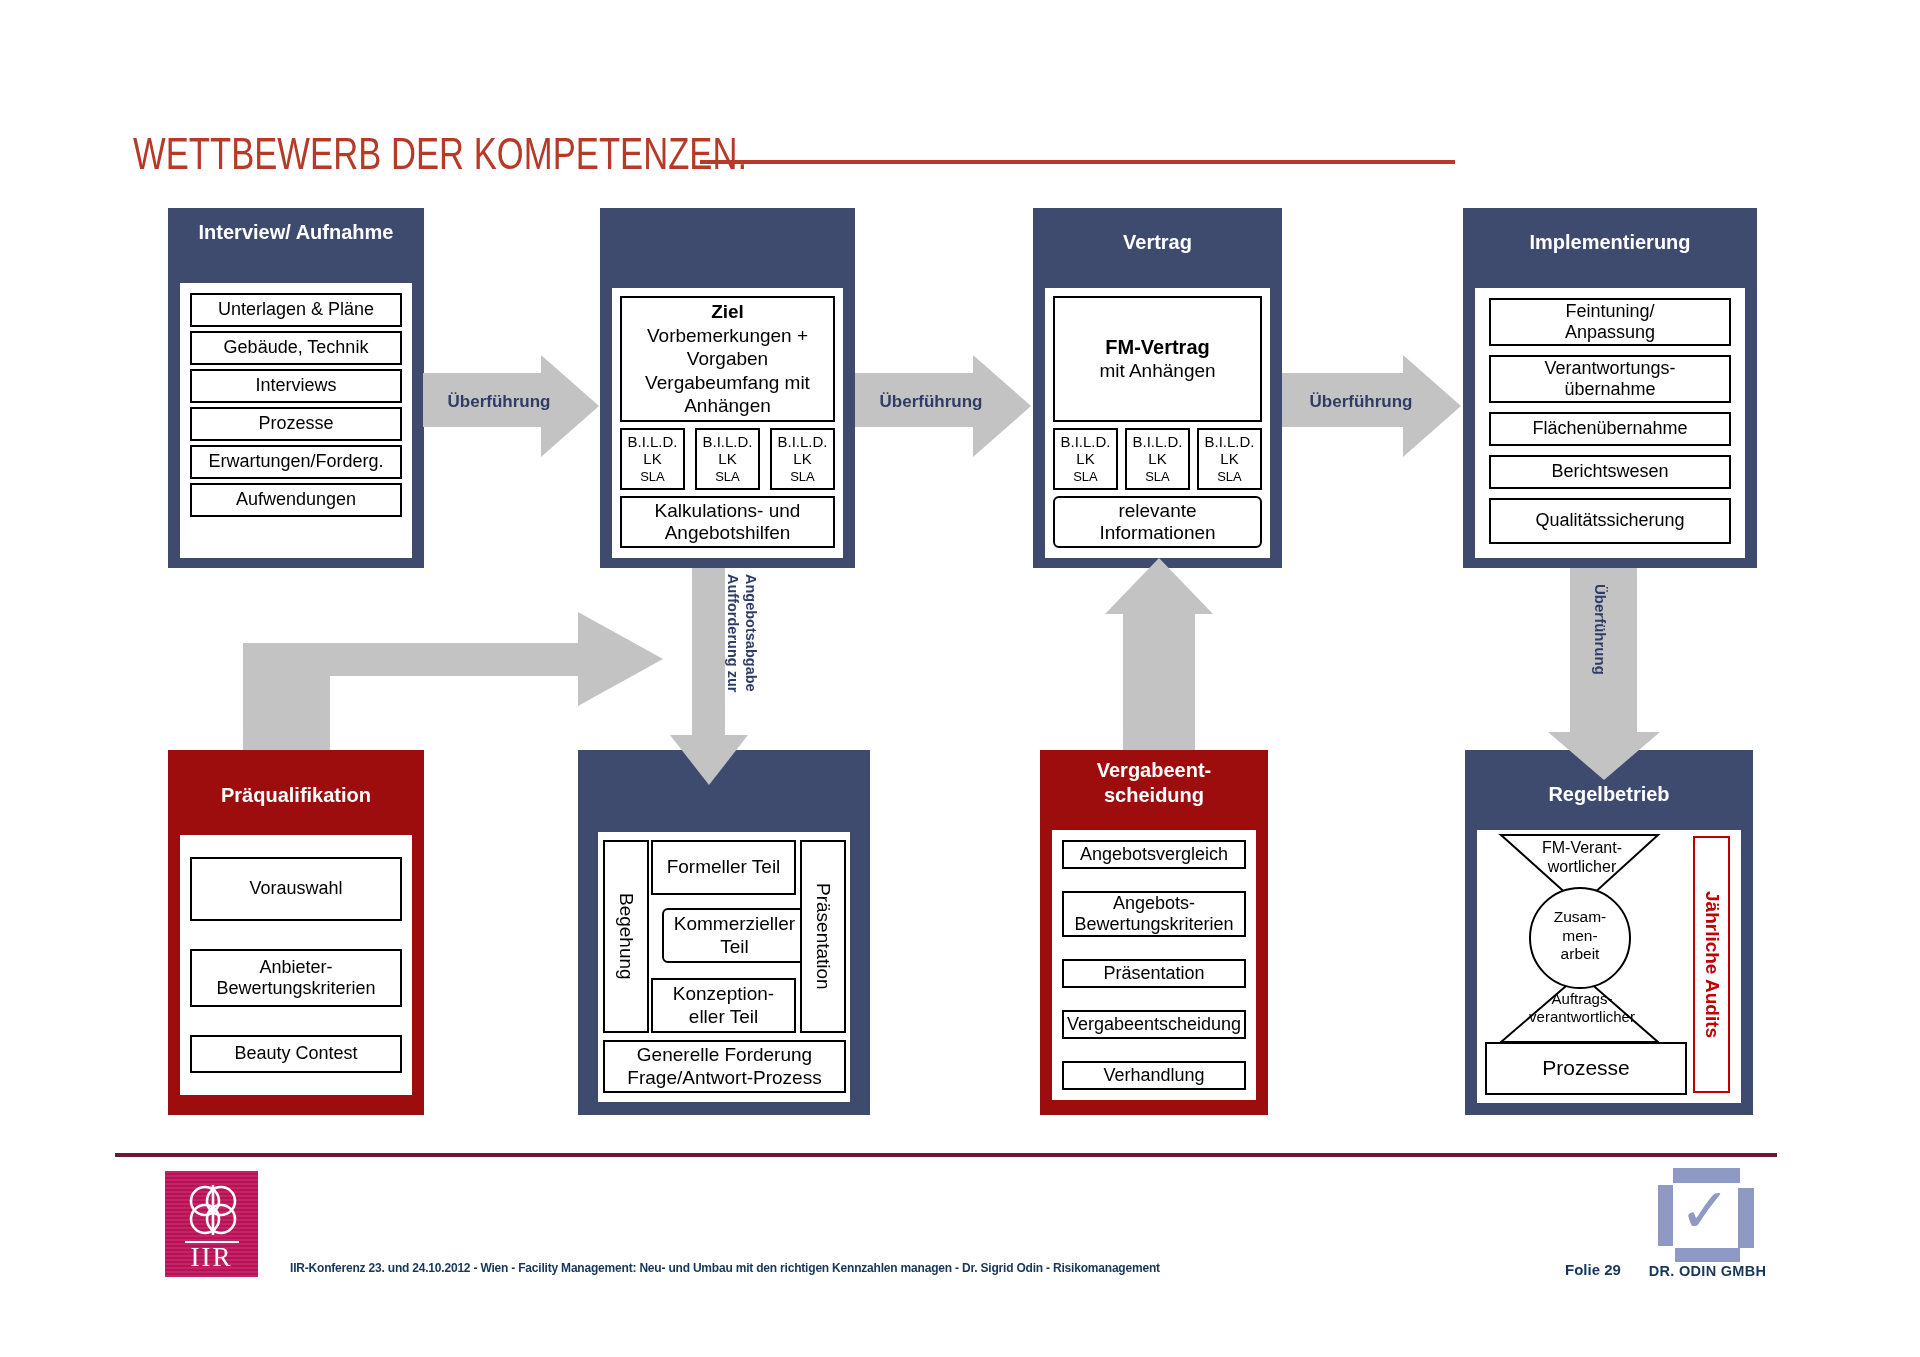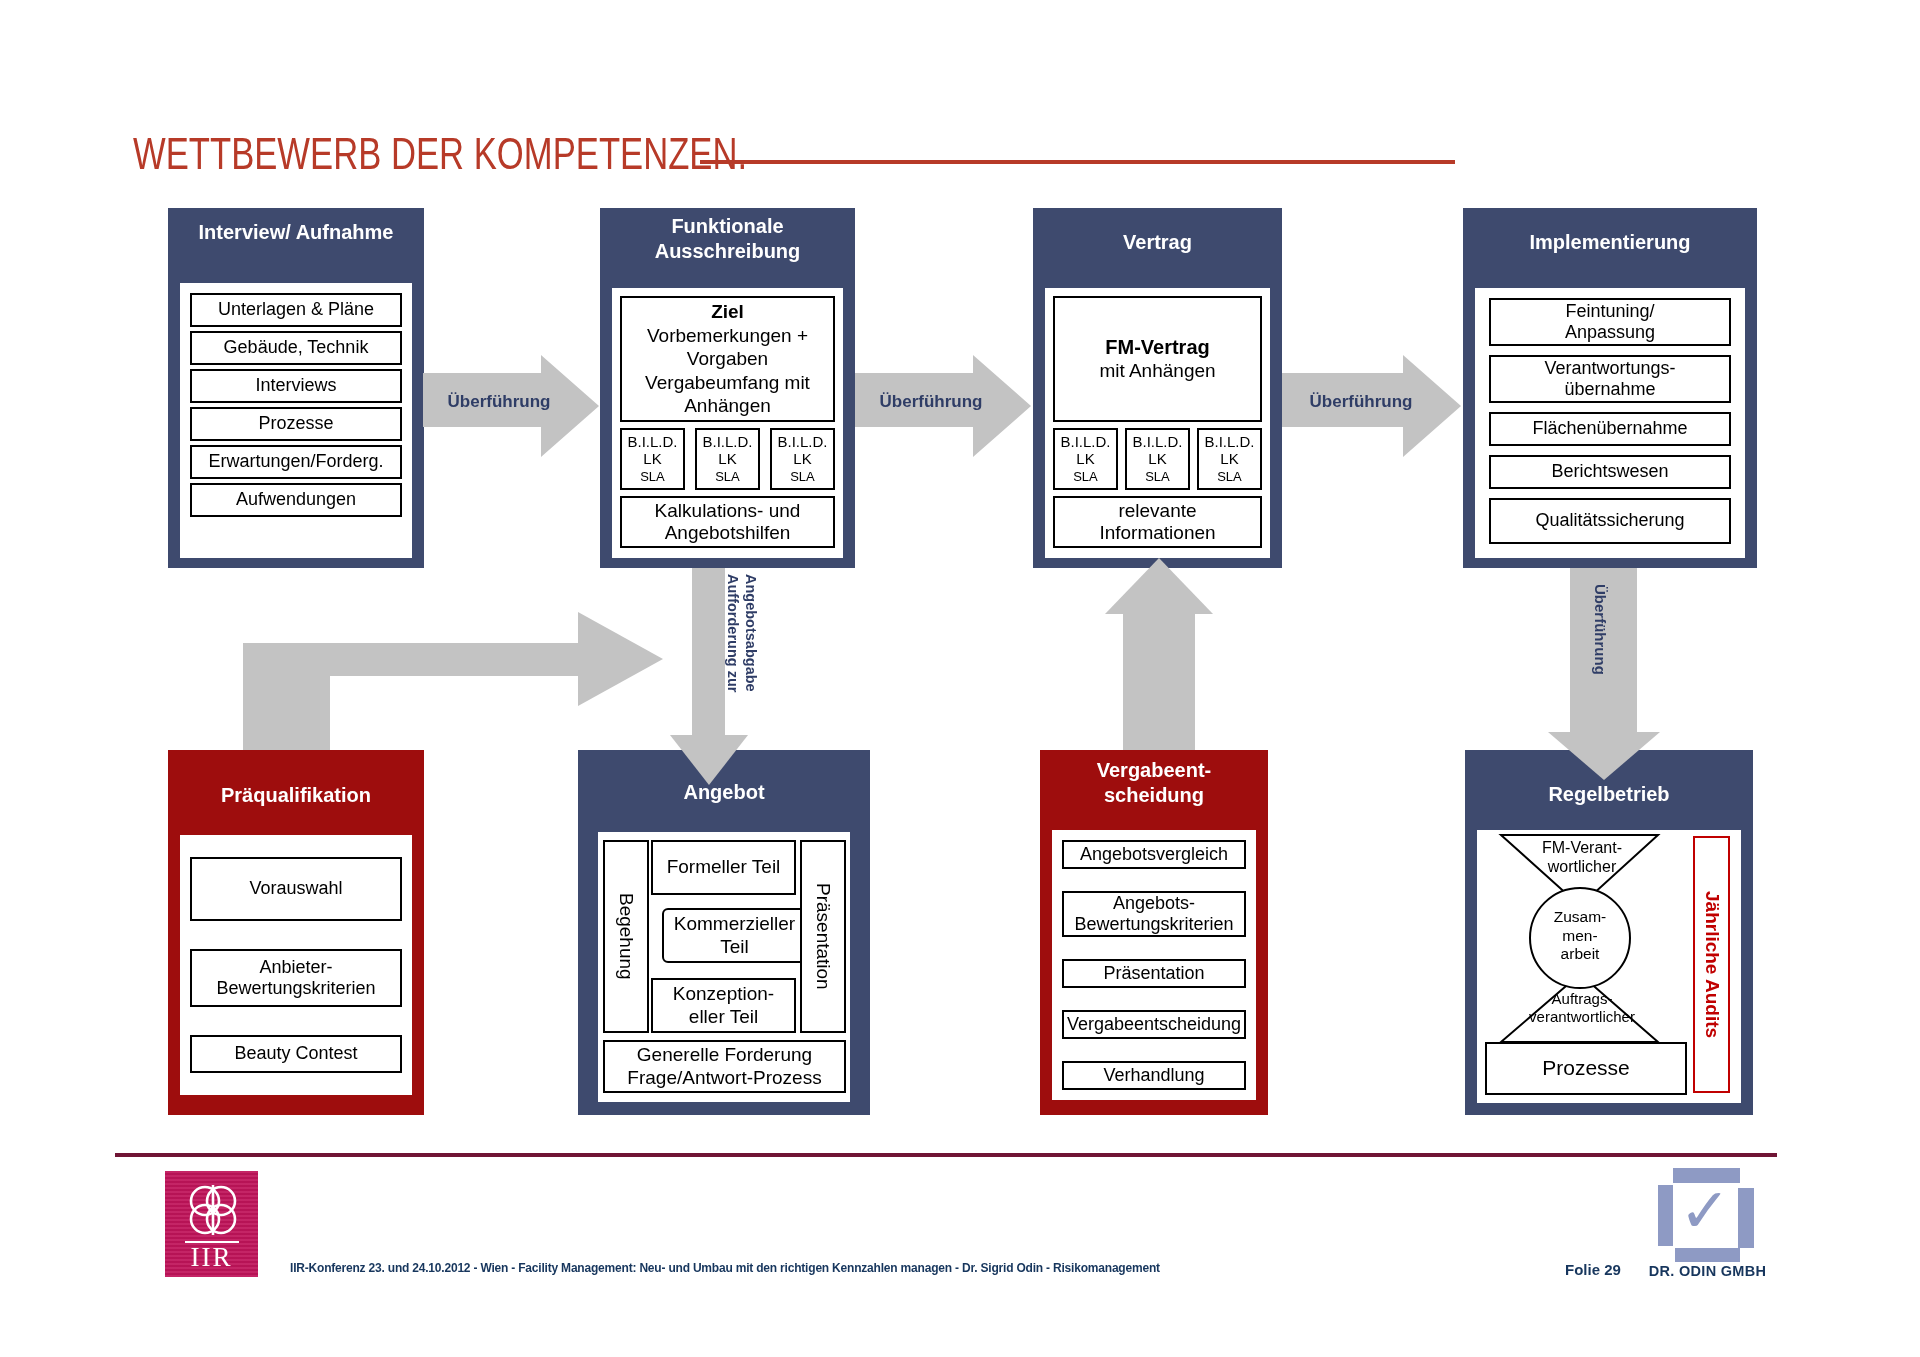--- a/index.html
+++ b/index.html
@@ -68,24 +68,20 @@
       <div class="cell" style="height:34px;">Unterlagen &amp; Pläne</div>
       <div class="cell" style="height:34px;">Gebäude, Technik</div>
       <div class="cell" style="height:34px;">Interviews</div>
       <div class="cell" style="height:34px;">Prozesse</div>
       <div class="cell" style="height:34px;">Erwartungen/Forderg.</div>
       <div class="cell" style="height:34px;">Aufwendungen</div>
     </div>
   </div>
 
   <div class="pbox" style="left:600px;top:208px;width:255px;height:360px;">
-    <div class="hdr" style="padding-top:6px;">
-      <div>Funktionale</div>
-      <div>Ausschreibung</div>
-    </div>
     <div class="panel stack" style="top:80px;padding:8px;gap:6px;">
       <div class="cell" style="height:126px;font-size:19px;line-height:1.24;">
         <div style="font-weight:bold;">Ziel</div>
         <div>Vorbemerkungen +</div>
         <div>Vorgaben</div>
         <div>Vergabeumfang mit</div>
         <div>Anhängen</div>
       </div>
       <div class="bild-row">
         <div class="cell bild">
@@ -128,21 +124,21 @@
           <div>B.I.L.D.</div>
           <div>LK</div>
           <div class="sla">SLA</div>
         </div>
         <div class="cell bild">
           <div>B.I.L.D.</div>
           <div>LK</div>
           <div class="sla">SLA</div>
         </div>
       </div>
-      <div class="cell" style="height:52px;font-size:19px;">
+      <div class="cell" style="height:52px;font-size:19px;border-radius:6px;">
         <div>relevante</div>
         <div>Informationen</div>
       </div>
     </div>
   </div>
 
   <div class="pbox" style="left:1463px;top:208px;width:294px;height:360px;">
     <div class="hdr" style="padding-top:22px;">Implementierung</div>
     <div class="panel stack" style="top:80px;padding:10px 14px;gap:9px;">
       <div class="cell" style="height:48px;">
@@ -165,21 +161,20 @@
       <div class="cell" style="height:64px;">Vorauswahl</div>
       <div class="cell" style="height:58px;">
         <div>Anbieter-</div>
         <div>Bewertungskriterien</div>
       </div>
       <div class="cell" style="height:38px;">Beauty Contest</div>
     </div>
   </div>
 
   <div class="pbox" style="left:578px;top:750px;width:292px;height:365px;">
-    <div class="hdr" style="padding-top:30px;">Angebot</div>
     <div class="panel" style="left:20px;right:20px;top:82px;bottom:13px;">
       <div class="cell" style="position:absolute;left:5px;top:8px;width:46px;height:193px;">
         <span class="vtext" style="font-size:19px;">Begehung</span>
       </div>
       <div class="cell" style="position:absolute;left:53px;top:8px;width:145px;height:55px;font-size:19px;">Formeller Teil</div>
       <div class="cell" style="position:absolute;left:64px;top:76px;width:145px;height:55px;font-size:19px;border-radius:6px;">
         <div>Kommerzieller</div>
         <div>Teil</div>
       </div>
       <div class="cell" style="position:absolute;left:53px;top:146px;width:145px;height:55px;font-size:19px;">

